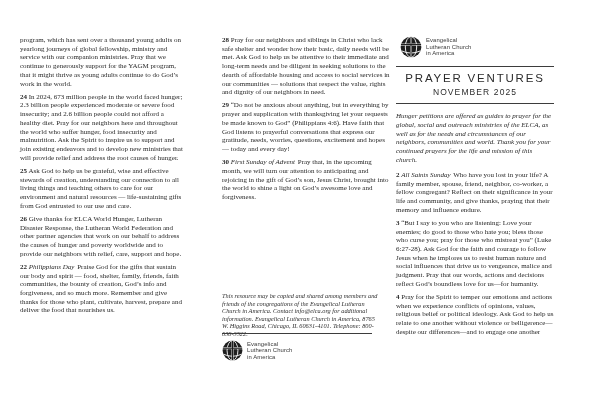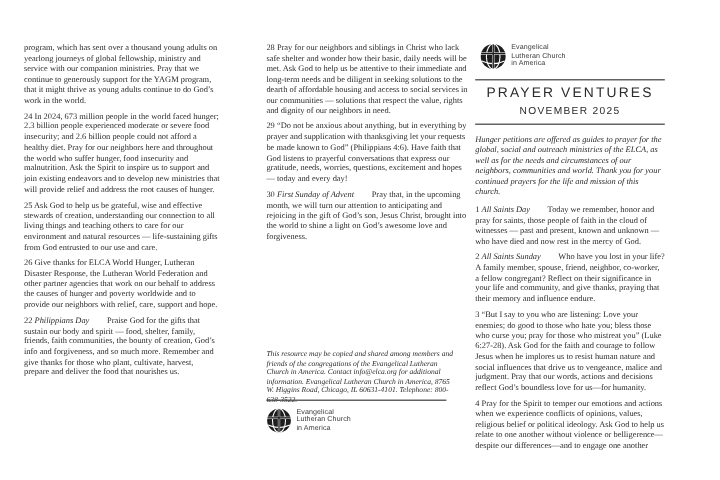--- a/index.html
+++ b/index.html
@@ -3,23 +3,23 @@
 <meta charset="utf-8">
 <style>
   html,body{margin:0;padding:0;background:#ffffff;}
   .page{position:relative;width:600px;height:400px;background:#ffffff;overflow:hidden;
         font-family:"Liberation Serif",serif;color:#282828;}
   .col{position:absolute;top:36px;}
   #col-left{left:20px;width:163px;}
   #col-mid{left:222px;width:168px;}
   #col-right{left:396px;width:158px;}
   .para{font-size:7px;line-height:8.7px;margin:0 0 4.5px 0;text-align:left;}
-  .pnum{font-weight:normal;}
+  .pnum{font-weight:bold;}
   .pday{font-style:italic;}
-  .pday:not(:empty){margin-right:13px;}
+  .pday:not(:empty){margin-right:1px;}
   .intro{font-size:7px;line-height:8.8px;font-style:italic;margin:8px 0 6px 0;}
   .rule{height:1.3px;background:#3d3d3d;}
   .logo-row{display:flex;align-items:center;gap:4px;}
   .emblem{flex:0 0 auto;}
   .wordmark{font-family:"Liberation Sans",sans-serif;font-size:5.9px;line-height:6.5px;
             color:#3a3a3a;letter-spacing:.1px;}
   #col-right .logo-row{margin:0 0 8px 4px;}
   .masthead{text-align:center;padding:5px 0 6px 0;font-family:"Liberation Sans",sans-serif;color:#2b2b2b;}
   .mast-title{font-size:11.5px;letter-spacing:1.8px;}
   .mast-sub{font-size:8.5px;letter-spacing:1.1px;margin-top:2.5px;}
@@ -120,25 +120,20 @@
     <div class="rule"></div>
     <div class="masthead">
       <div class="mast-title">PRAYER VENTURES</div>
       <div class="mast-sub">NOVEMBER 2025</div>
     </div>
     <div class="rule"></div>
 
     <p class="intro">Hunger petitions are offered as guides to prayer for the global, social and outreach ministries of the ELCA, as well as for the needs and circumstances of our neighbors, communities and world. Thank you for your continued prayers for the life and mission of this church.</p>
 
     <p class="para">
-      <b class="pnum">1</b>
-      <i class="pday">All Saints Day</i>
-      <span class="ptext">Today we remember, honor and pray for saints, those people of faith in the cloud of witnesses — past and present, known and unknown — who have died and now rest in the mercy of God.</span>
-    </p>
-    <p class="para">
       <b class="pnum">2</b>
       <i class="pday">All Saints Sunday</i>
       <span class="ptext">Who have you lost in your life? A family member, spouse, friend, neighbor, co-worker, a fellow congregant? Reflect on their significance in your life and community, and give thanks, praying that their memory and influence endure.</span>
     </p>
     <p class="para">
       <b class="pnum">3</b>
       <i class="pday"></i>
       <span class="ptext">“But I say to you who are listening: Love your enemies; do good to those who hate you; bless those who curse you; pray for those who mistreat you” (Luke 6:27-28). Ask God for the faith and courage to follow Jesus when he implores us to resist human nature and social influences that drive us to vengeance, malice and judgment. Pray that our words, actions and decisions reflect God’s boundless love for us—for humanity.</span>
     </p>
     <p class="para">

